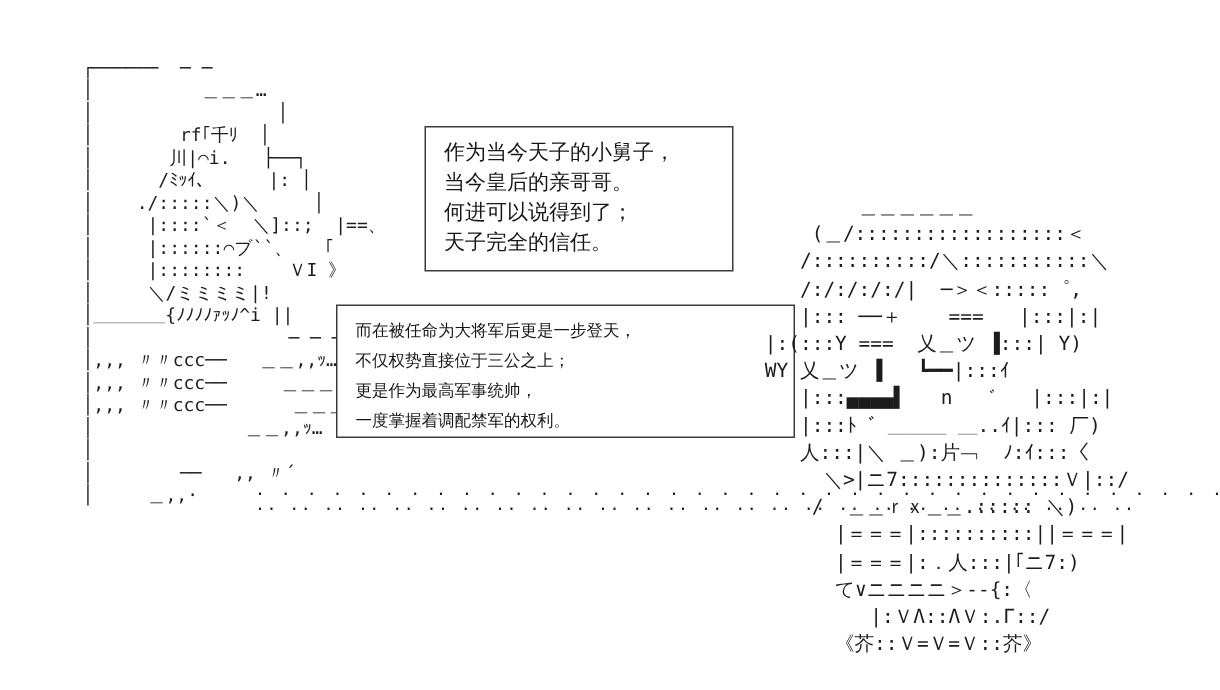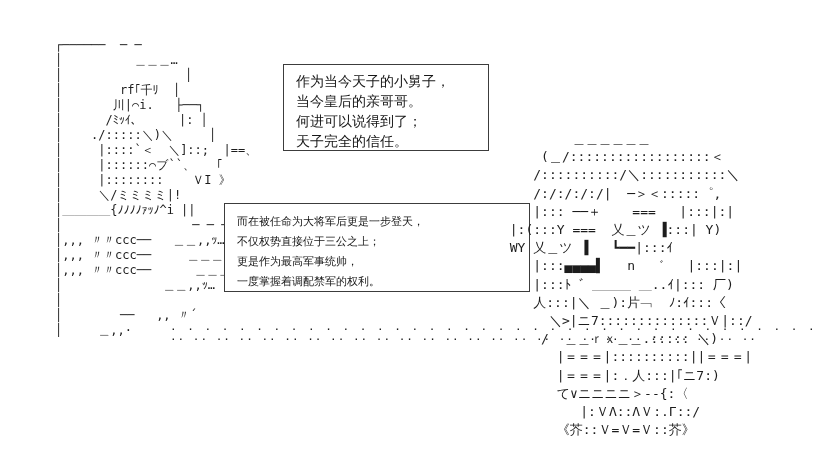--- a/index.html
+++ b/index.html
@@ -26,21 +26,21 @@
   #bg-dots-1{left:170px;top:321px;font-size:11px;line-height:11px;letter-spacing:2px;}
   #bg-dots-2{left:170px;top:331px;font-size:11px;line-height:11px;letter-spacing:1px;}
   
   .bubble{
     position:absolute;
     background:#ffffff;
     border:1px solid #3c3c3c;
     z-index:5;
     box-sizing:border-box;
   }
-  #bubble1{left:283px;top:64px;width:206px;height:87px;}
+  #bubble1{left:283px;top:84px;width:206px;height:97px;}
   #bubble2{left:224px;top:203px;width:306px;height:89px;}
   .bubble-text{
     margin:0;
     padding:6px 6px 0 12px;
     white-space:pre;
     font-size:14px;
     line-height:20px;
     color:#161616;
     font-family:"Liberation Sans",sans-serif;
   }

